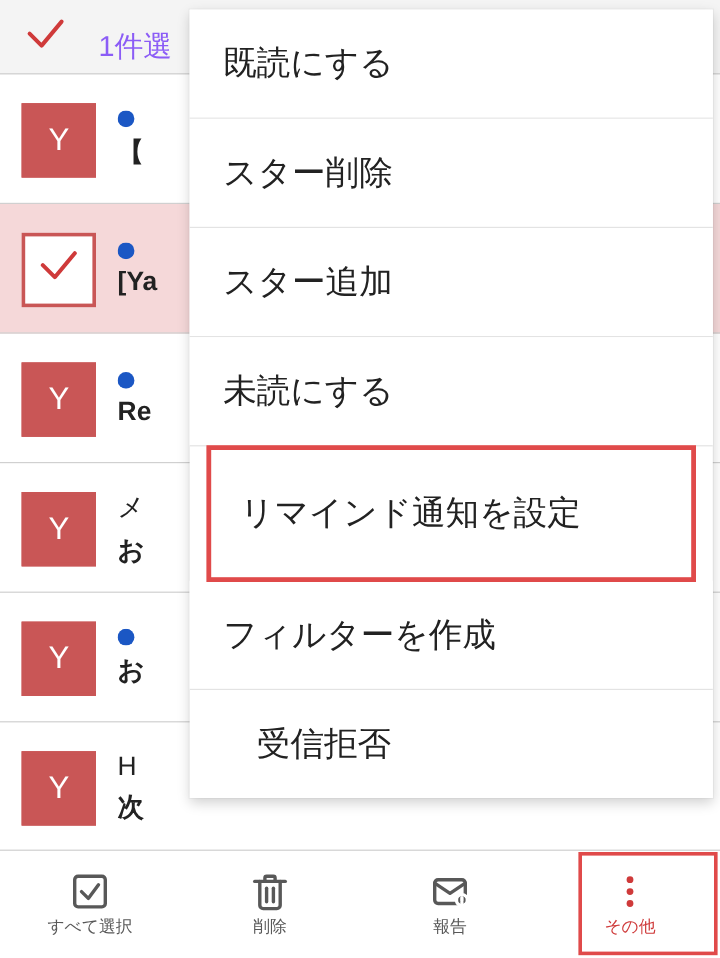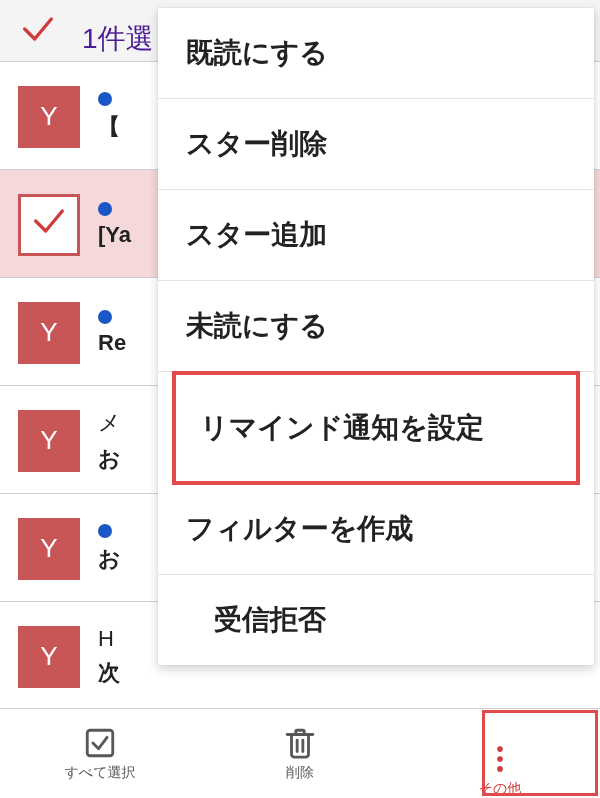--- a/index.html
+++ b/index.html
@@ -18,22 +18,22 @@
     align-items: center;
     height: 62px;
     background: #f4f4f4;
     border-bottom: 1px solid #cfcfcf;
     padding: 0 18px;
     gap: 24px;
   }
   .sel-header .chk-icon { color: #cf3a3a; }
   .sel-header .chk-icon svg { width: 40px; height: 40px; }
   .sel-header .count {
-    font-size: 28px;
-    color: #4c1d95;
+    font-size: 24px;
+    color: #8b5cf6;
     margin-top: 16px;
   }
 
   
   .list { display: flex; flex-direction: column; }
   .row {
     display: flex;
     align-items: center;
     gap: 18px;
     padding: 16px 18px 14px 18px;
@@ -107,21 +107,21 @@
     flex: 1 1 0;
     display: flex;
     flex-direction: column;
     align-items: center;
     justify-content: center;
     gap: 4px;
     color: #585858;
     font-size: 14px;
   }
   .tool-btn svg { width: 34px; height: 34px; }
-  .tool-btn.more { color: #cf3a3a; justify-content: flex-end; }
+  .tool-btn.more { color: #cf3a3a; }
   .more-highlight {
     position: absolute;
     right: 2px;
     bottom: 2px;
     width: 116px;
     height: 86px;
     border: 3px solid #e04a4a;
     pointer-events: none;
   }
 
@@ -137,21 +137,20 @@
     flex-direction: column;
     z-index: 50;
   }
   .menu-item {
     padding: 26px 28px;
     font-size: 28px;
     color: #222;
     border-bottom: 1px solid #e3e3e3;
     background: #fff;
     text-align: left;
-    font-weight: bold;
   }
   .menu-item:last-child { border-bottom: none; margin-left: 28px; }
   .menu-item.highlight {
     border: 4px solid #e04a4a;
     padding: 34px 24px;
     margin: -1px 14px;
     position: relative;
     z-index: 2;
   }
 
@@ -245,20 +244,30 @@
   </div>
   <div class="tool-btn">
     <svg viewBox="0 0 24 24" class="icn">
       <polyline points="3 6 21 6"></polyline>
       <path d="M6 6v14a2 2 0 0 0 2 2h8a2 2 0 0 0 2-2V6"></path>
       <path d="M9 6V4a1 1 0 0 1 1-1h4a1 1 0 0 1 1 1v2"></path>
       <line x1="10" y1="10" x2="10" y2="18"></line>
       <line x1="14" y1="10" x2="14" y2="18"></line>
     </svg>
     <span>削除</span>
+  </div>
+  <div class="tool-btn">
+    <svg viewBox="0 0 24 24" class="icn">
+      <rect x="3" y="5" width="18" height="14" rx="2"></rect>
+      <polyline points="3 7 12 13 21 7"></polyline>
+      <circle cx="19" cy="17" r="3.2" fill="currentColor" stroke="#fff"></circle>
+      <line x1="19" y1="15.6" x2="19" y2="17.4" stroke="#fff"></line>
+      <line x1="19" y1="18.6" x2="19" y2="18.7" stroke="#fff"></line>
+    </svg>
+    <span>報告</span>
   </div>
   <div class="tool-btn more">
     <svg viewBox="0 0 24 24">
       <circle cx="12" cy="5" r="2" fill="currentColor"></circle>
       <circle cx="12" cy="12" r="2" fill="currentColor"></circle>
       <circle cx="12" cy="19" r="2" fill="currentColor"></circle>
     </svg>
     <span>その他</span>
   </div>
   <div class="more-highlight"></div>

